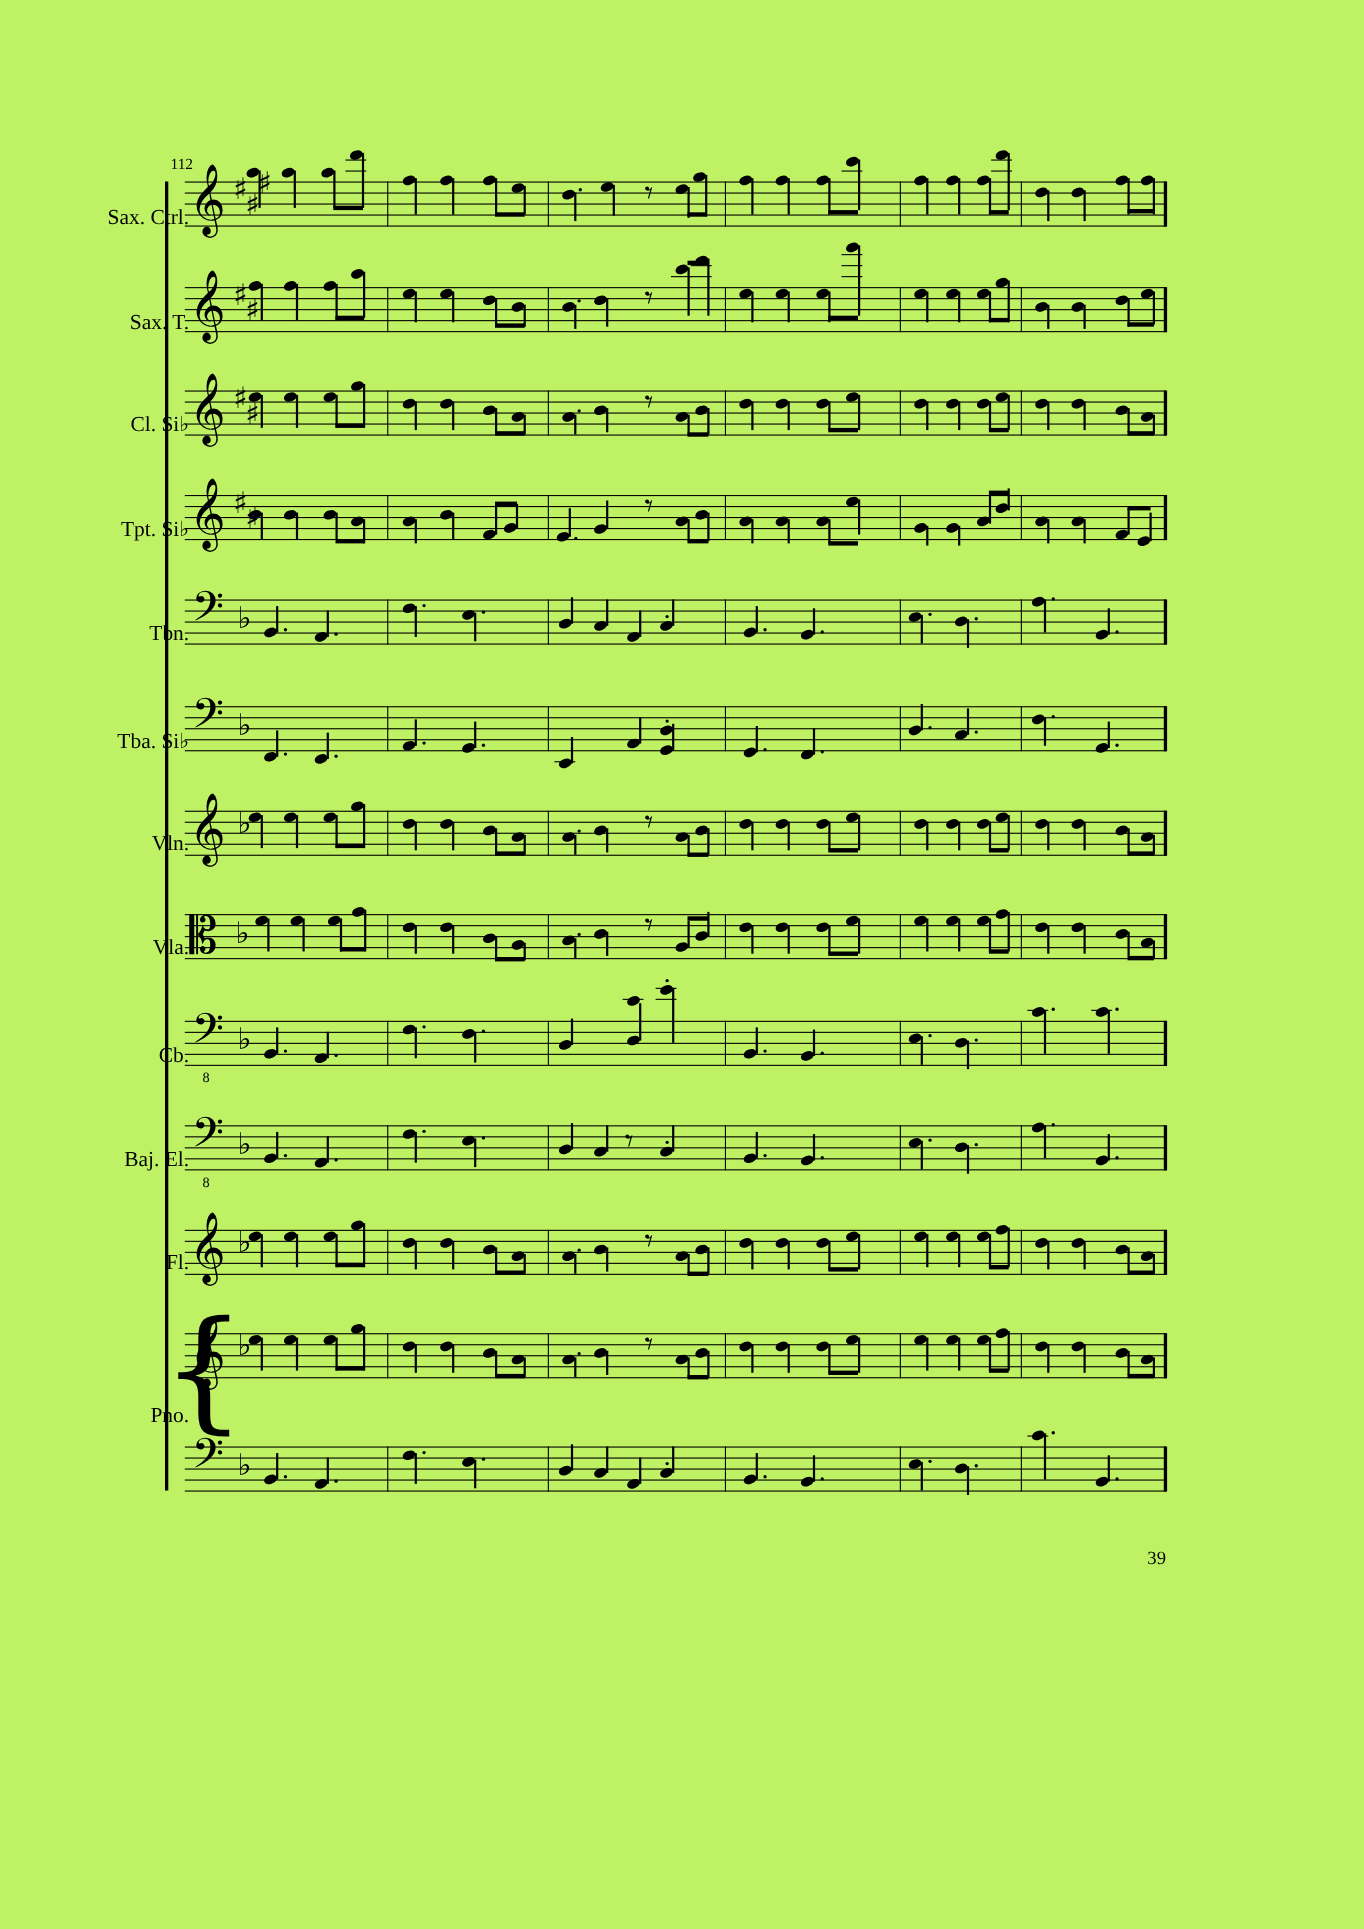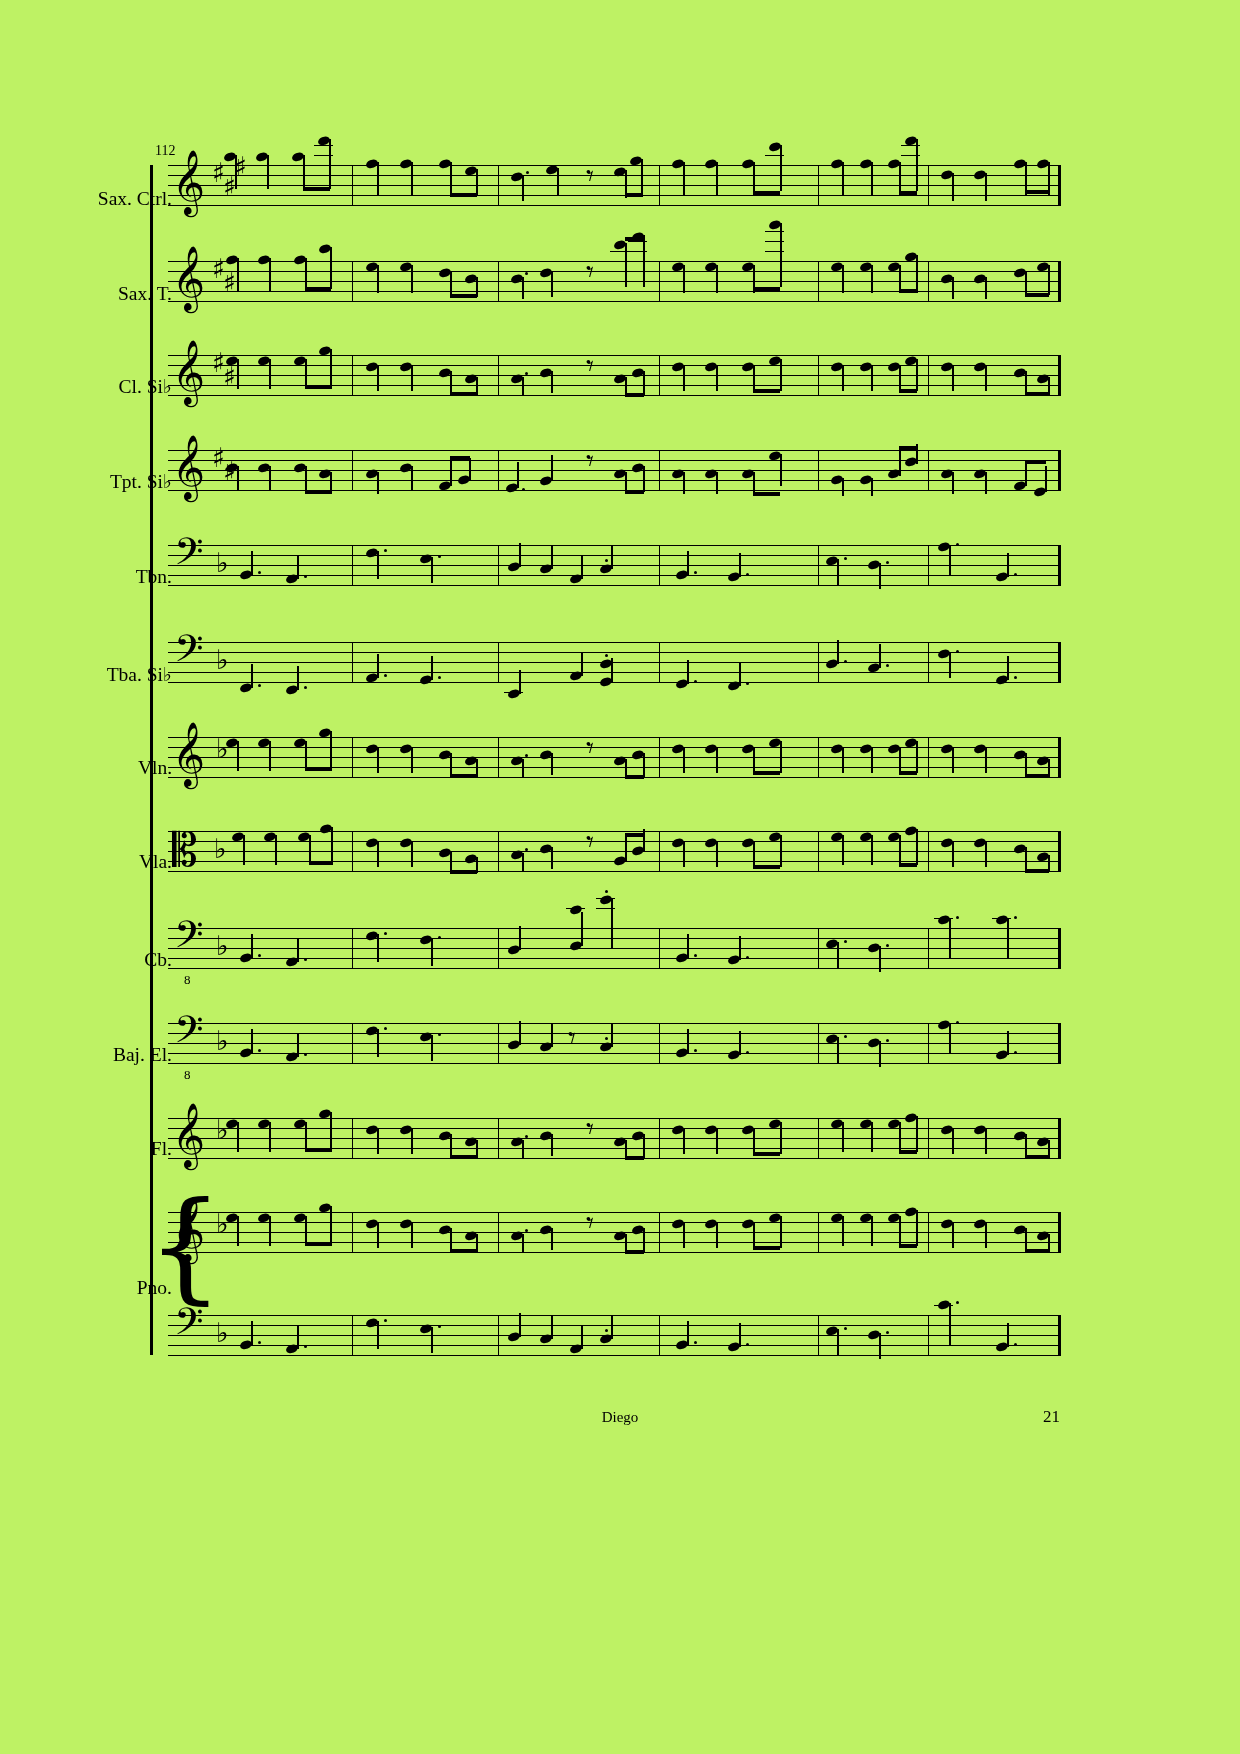--- a/index.html
+++ b/index.html
@@ -1140,16 +1140,15 @@
 
     <div class="note" style="left:770px; top:-14px;"></div>
       <div class="stem" style="left:781px; top:-12px; height:42px;"></div>
     <div class="ledger" style="left:766px; top:-10px;"></div>
     <div class="flagdot" style="left:788px; top:-14px;"></div>
     <div class="note" style="left:828px; top:28px;"></div>
       <div class="stem" style="left:839px; top:8px; height:24px;"></div>
     <div class="flagdot" style="left:846px; top:28px;"></div>
   </div>
 
-  <div class="footer-title" style="top:1409px;">Diego</div>
-  <div class="footer-page" style="left:1043px; top:1407px;">21</div>
+  <div class="footer-page" style="left:1043px; top:1407px;">39</div>
 
 </div>
 
 </body></html>

